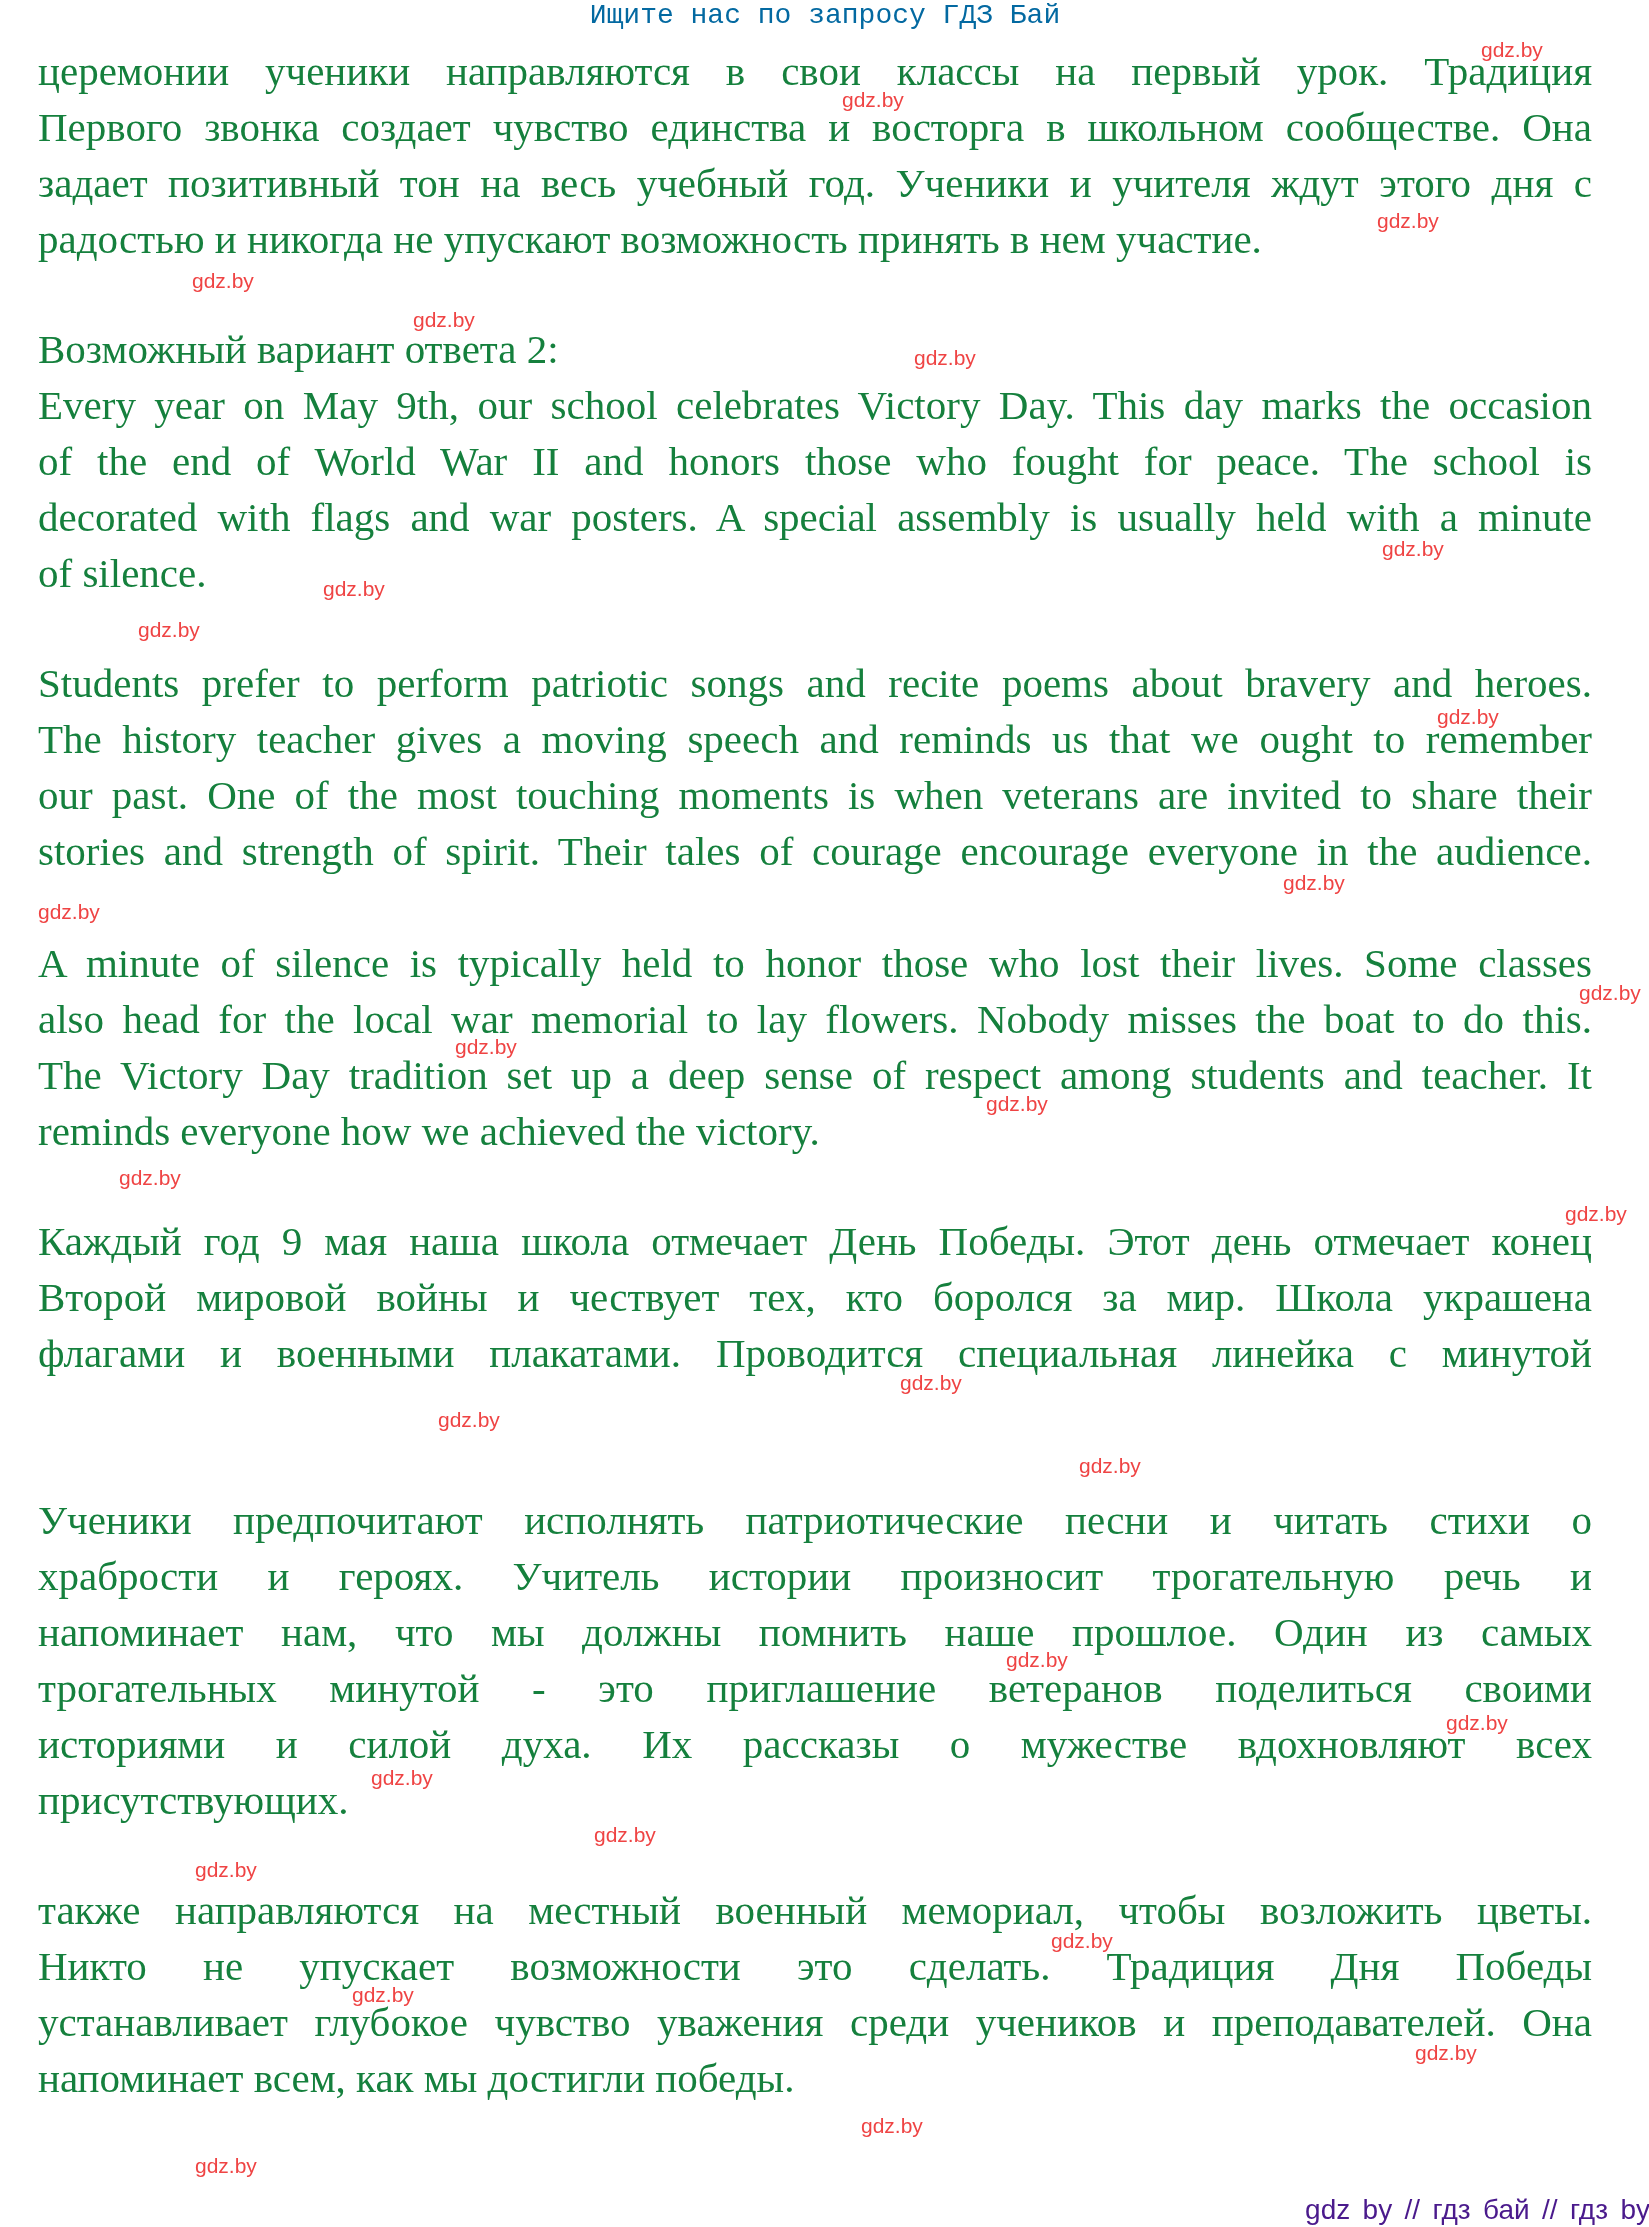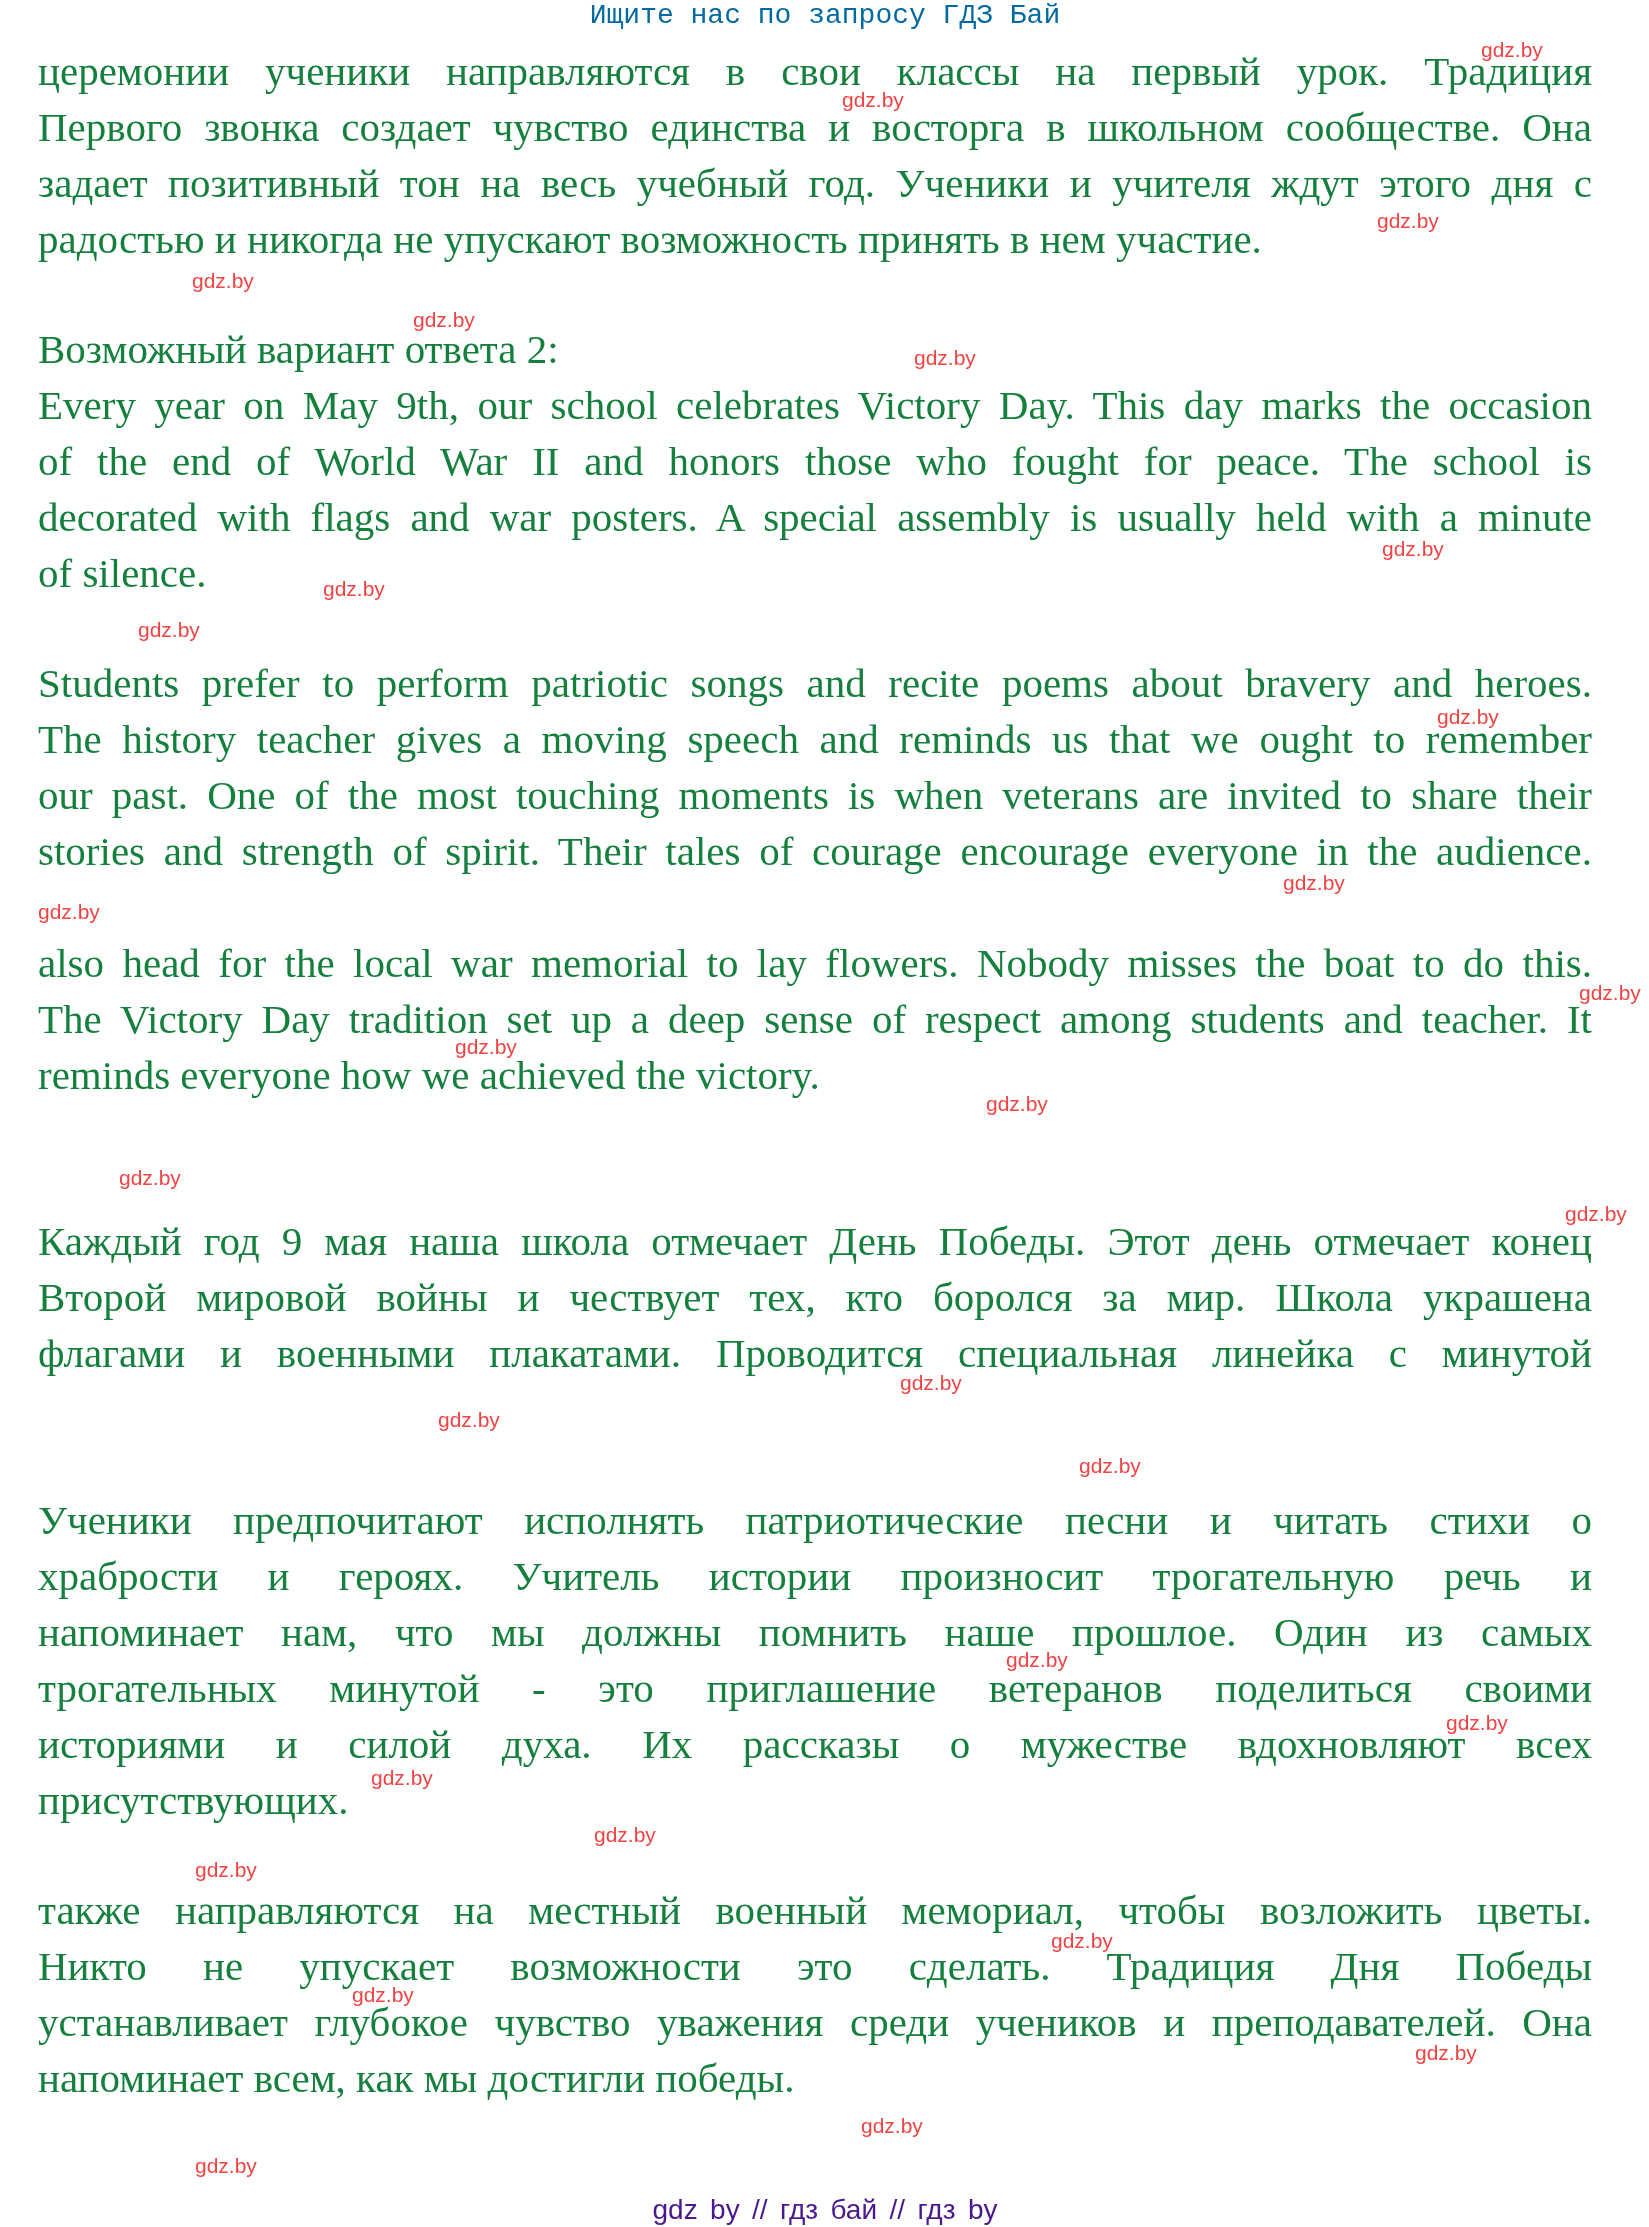--- a/index.html
+++ b/index.html
@@ -15,21 +15,21 @@
     color: #15803d; text-align: justify;
   }
   .line { display: block; height: 56px; white-space: nowrap; text-align-last: justify; text-align: justify; }
   .line.last { text-align-last: left; }
   .wm {
     position: absolute; font-family: "Liberation Sans", sans-serif;
     font-size: 21px; color: #ef4444; line-height: 23px; white-space: nowrap;
   }
   .footer {
     position: absolute; left: 0; width: 1650px; top: 2194px; height: 31px;
-    text-align: center; font-family: "Liberation Sans", sans-serif;
+    text-align: right; font-family: "Liberation Sans", sans-serif;
     font-size: 28px; line-height: 31px; color: #4a1a8c; word-spacing: 4.6px;
   }
 </style>
 </head>
 <body>
 
 <div class="header">Ищите нас по запросу ГДЗ Бай</div>
 
 <div class="block" style="top:43px">
   <span class="line">церемонии ученики направляются в свои классы на первый урок. Традиция</span>
@@ -50,20 +50,21 @@
 </div>
 
 <div class="block" style="top:655px">
   <span class="line">Students prefer to perform patriotic songs and recite poems about bravery and heroes.</span>
   <span class="line">The history teacher gives a moving speech and reminds us that we ought to remember</span>
   <span class="line">our past. One of the most touching moments is when veterans are invited to share their</span>
   <span class="line">stories and strength of spirit. Their tales of courage encourage everyone in the audience.</span>
 </div>
 
 <div class="block" style="top:935px">
+  <span class="line">A minute of silence is typically held to honor those who lost their lives. Some classes</span>
   <span class="line">also head for the local war memorial to lay flowers. Nobody misses the boat to do this.</span>
   <span class="line">The Victory Day tradition set up a deep sense of respect among students and teacher. It</span>
   <span class="line last">reminds everyone how we achieved the victory.</span>
 </div>
 
 <div class="block" style="top:1213px">
   <span class="line">Каждый год 9 мая наша школа отмечает День Победы. Этот день отмечает конец</span>
   <span class="line">Второй мировой войны и чествует тех, кто боролся за мир. Школа украшена</span>
   <span class="line">флагами и военными плакатами. Проводится специальная линейка с минутой</span>
 </div>

